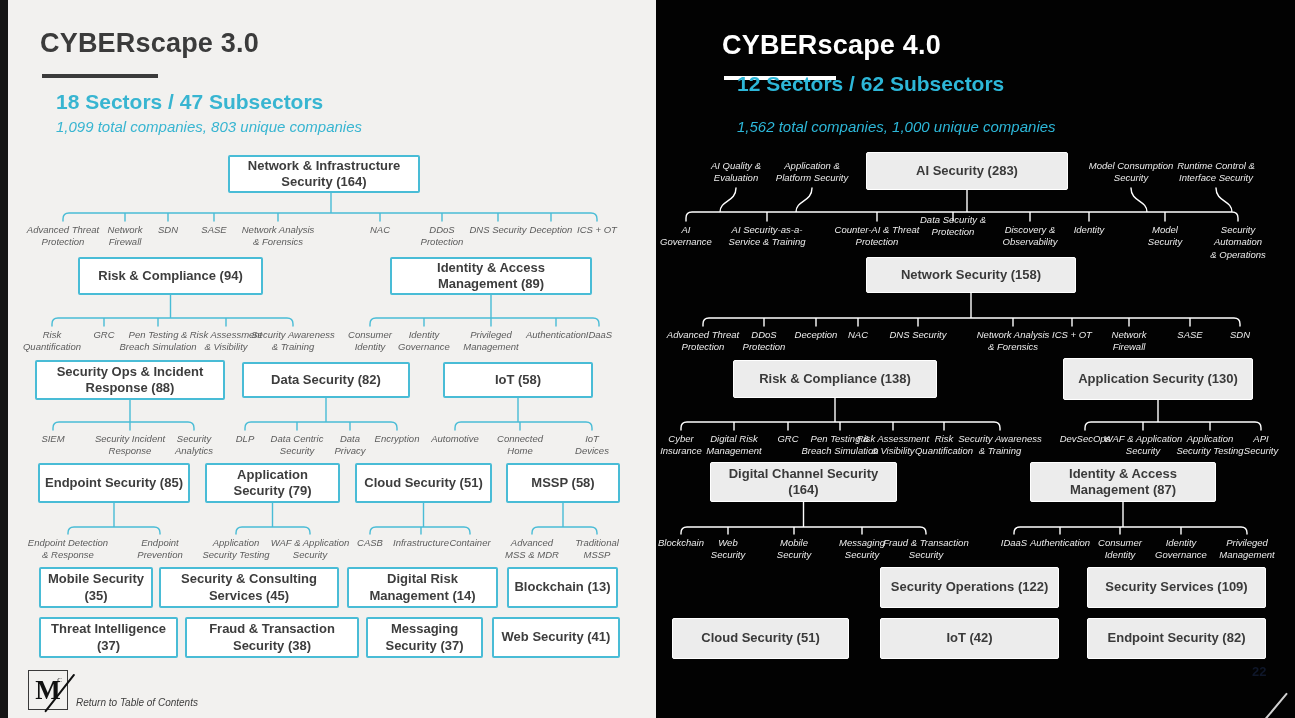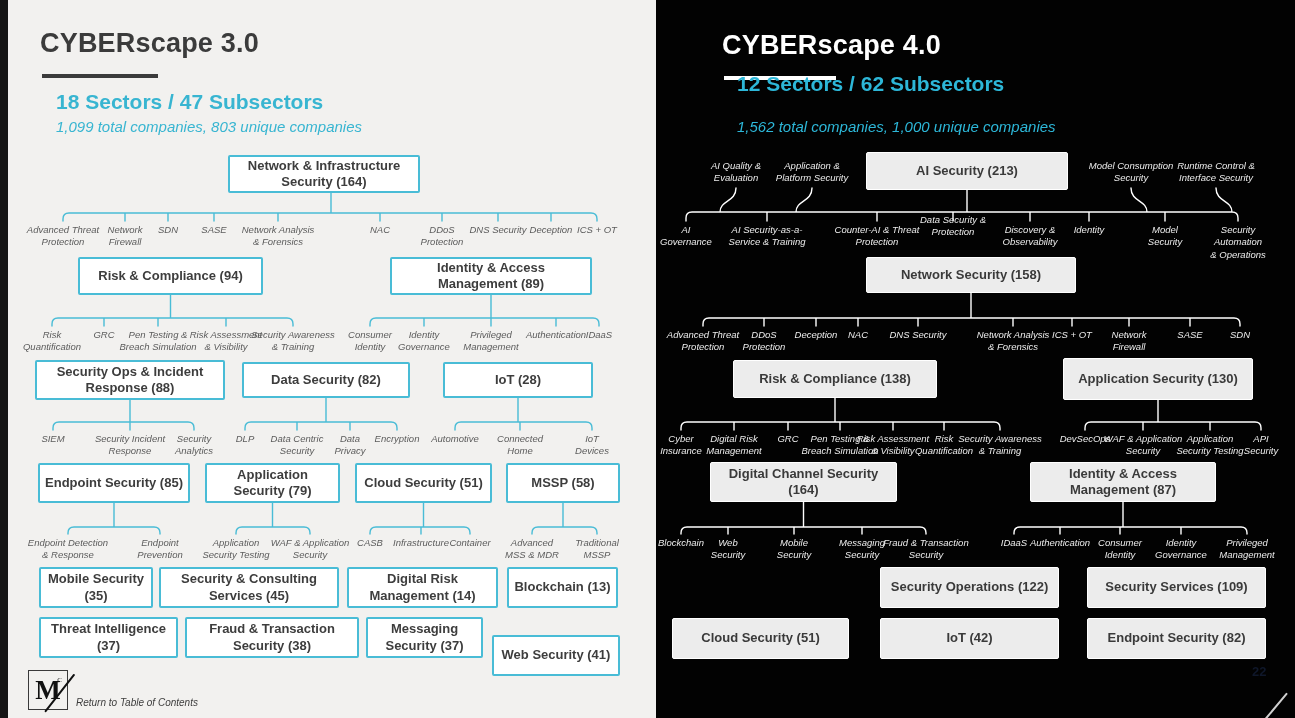--- a/index.html
+++ b/index.html
@@ -125,21 +125,21 @@
 Response</div>
     <div class="leaf lite" style="left: 194px; top: 433px;">Security
 Analytics</div>
     <div class="sector-box lite" style="left: 242px; top: 362px; width: 168px; height: 36px;">Data Security (82)</div>
     <div class="leaf lite" style="left: 245px; top: 433px;">DLP</div>
     <div class="leaf lite" style="left: 297px; top: 433px;">Data Centric
 Security</div>
     <div class="leaf lite" style="left: 350px; top: 433px;">Data
 Privacy</div>
     <div class="leaf lite" style="left: 397px; top: 433px;">Encryption</div>
-    <div class="sector-box lite" style="left: 443px; top: 362px; width: 150px; height: 36px;">IoT (28)</div>
+    <div class="sector-box lite" style="left: 443px; top: 362px; width: 150px; height: 36px;">IoT (58)</div>
     <div class="leaf lite" style="left: 455px; top: 433px;">Automotive</div>
     <div class="leaf lite" style="left: 520px; top: 433px;">Connected
 Home</div>
     <div class="leaf lite" style="left: 592px; top: 433px;">IoT
 Devices</div>
     <div class="sector-box lite" style="left: 38px; top: 463px; width: 152px; height: 40px;">Endpoint Security (85)</div>
     <div class="leaf lite" style="left: 68px; top: 537px;">Endpoint Detection
 &amp; Response</div>
     <div class="leaf lite" style="left: 160px; top: 537px;">Endpoint
 Prevention</div>
@@ -157,22 +157,22 @@
 MSS &amp; MDR</div>
     <div class="leaf lite" style="left: 597px; top: 537px;">Traditional
 MSSP</div>
     <div class="sector-box lite" style="left: 39px; top: 567px; width: 114px; height: 41px;">Mobile Security (35)</div>
     <div class="sector-box lite" style="left: 159px; top: 567px; width: 180px; height: 41px;">Security &amp; Consulting Services (45)</div>
     <div class="sector-box lite" style="left: 347px; top: 567px; width: 151px; height: 41px;">Digital Risk Management (14)</div>
     <div class="sector-box lite" style="left: 507px; top: 567px; width: 111px; height: 41px;">Blockchain (13)</div>
     <div class="sector-box lite" style="left: 39px; top: 617px; width: 139px; height: 41px;">Threat Intelligence (37)</div>
     <div class="sector-box lite" style="left: 185px; top: 617px; width: 174px; height: 41px;">Fraud &amp; Transaction Security (38)</div>
     <div class="sector-box lite" style="left: 366px; top: 617px; width: 117px; height: 41px;">Messaging Security (37)</div>
-    <div class="sector-box lite" style="left: 492px; top: 617px; width: 128px; height: 41px; margin-top: 18px;">Web Security (41)</div>
-    <div class="sector-box dark" style="left: 866px; top: 152px; width: 202px; height: 38px;">AI Security (213)</div>
+    <div class="sector-box lite" style="left: 492px; top: 617px; width: 128px; height: 41px;">Web Security (41)</div>
+    <div class="sector-box dark" style="left: 866px; top: 152px; width: 202px; height: 38px;">AI Security (283)</div>
     <div class="leaf dark" style="left: 686px; top: 224px;">AI
 Governance</div>
     <div class="leaf dark" style="left: 767px; top: 224px;">AI Security-as-a-
 Service &amp; Training</div>
     <div class="leaf dark" style="left: 877px; top: 224px;">Counter-AI &amp; Threat
 Protection</div>
     <div class="leaf dark" style="left: 953px; top: 214px;">Data Security &amp;
 Protection</div>
     <div class="leaf dark" style="left: 1030px; top: 224px;">Discovery &amp;
 Observability</div>

